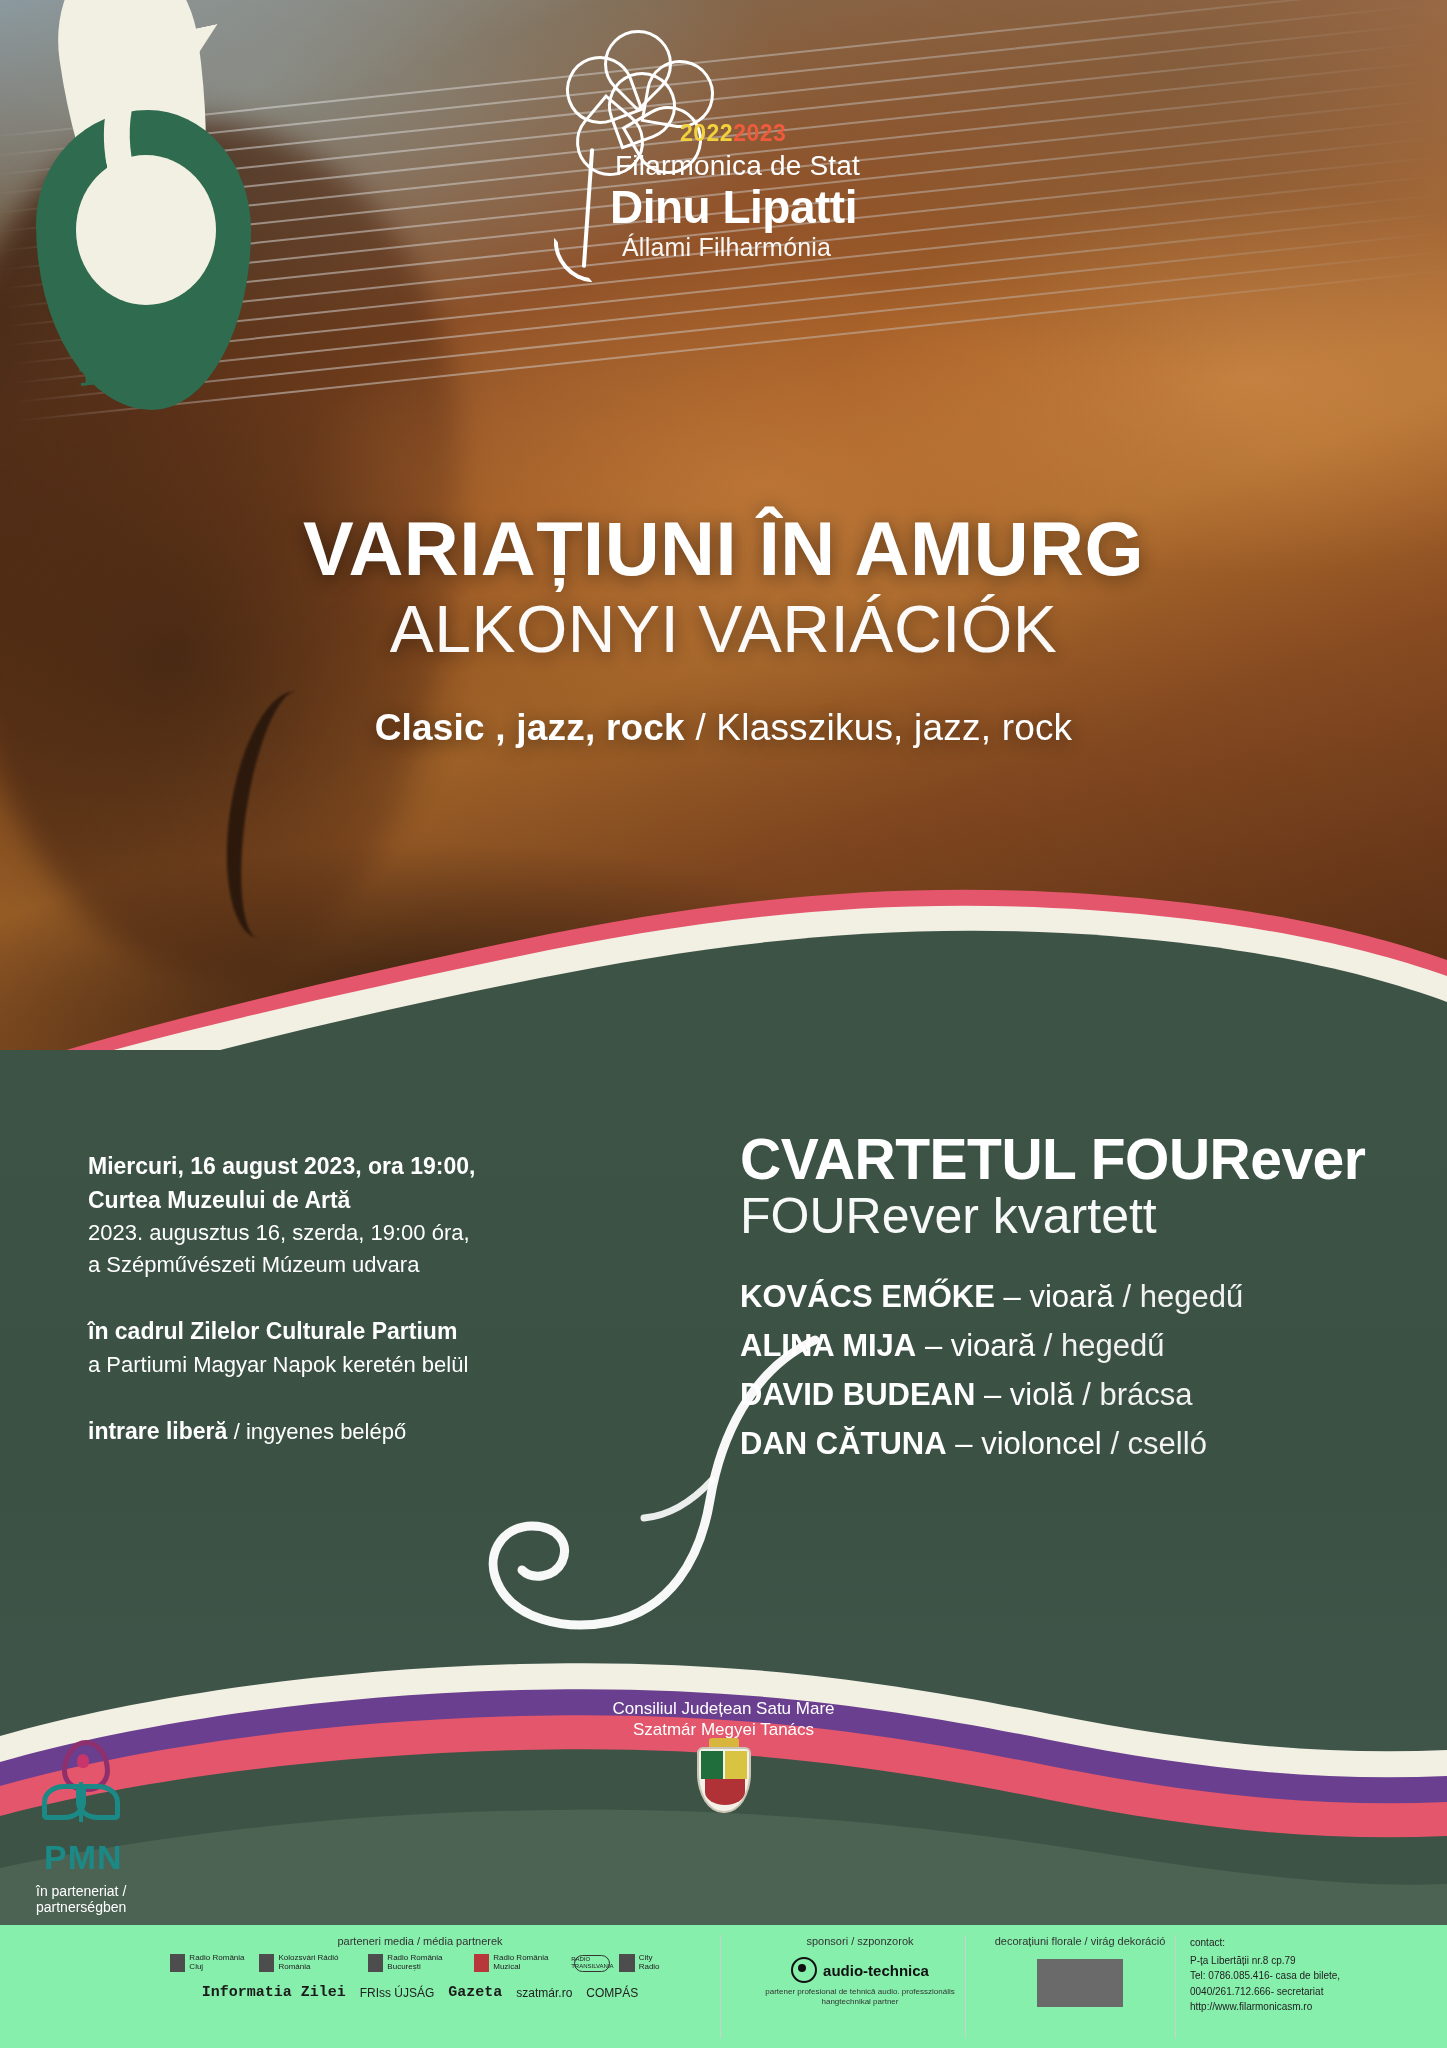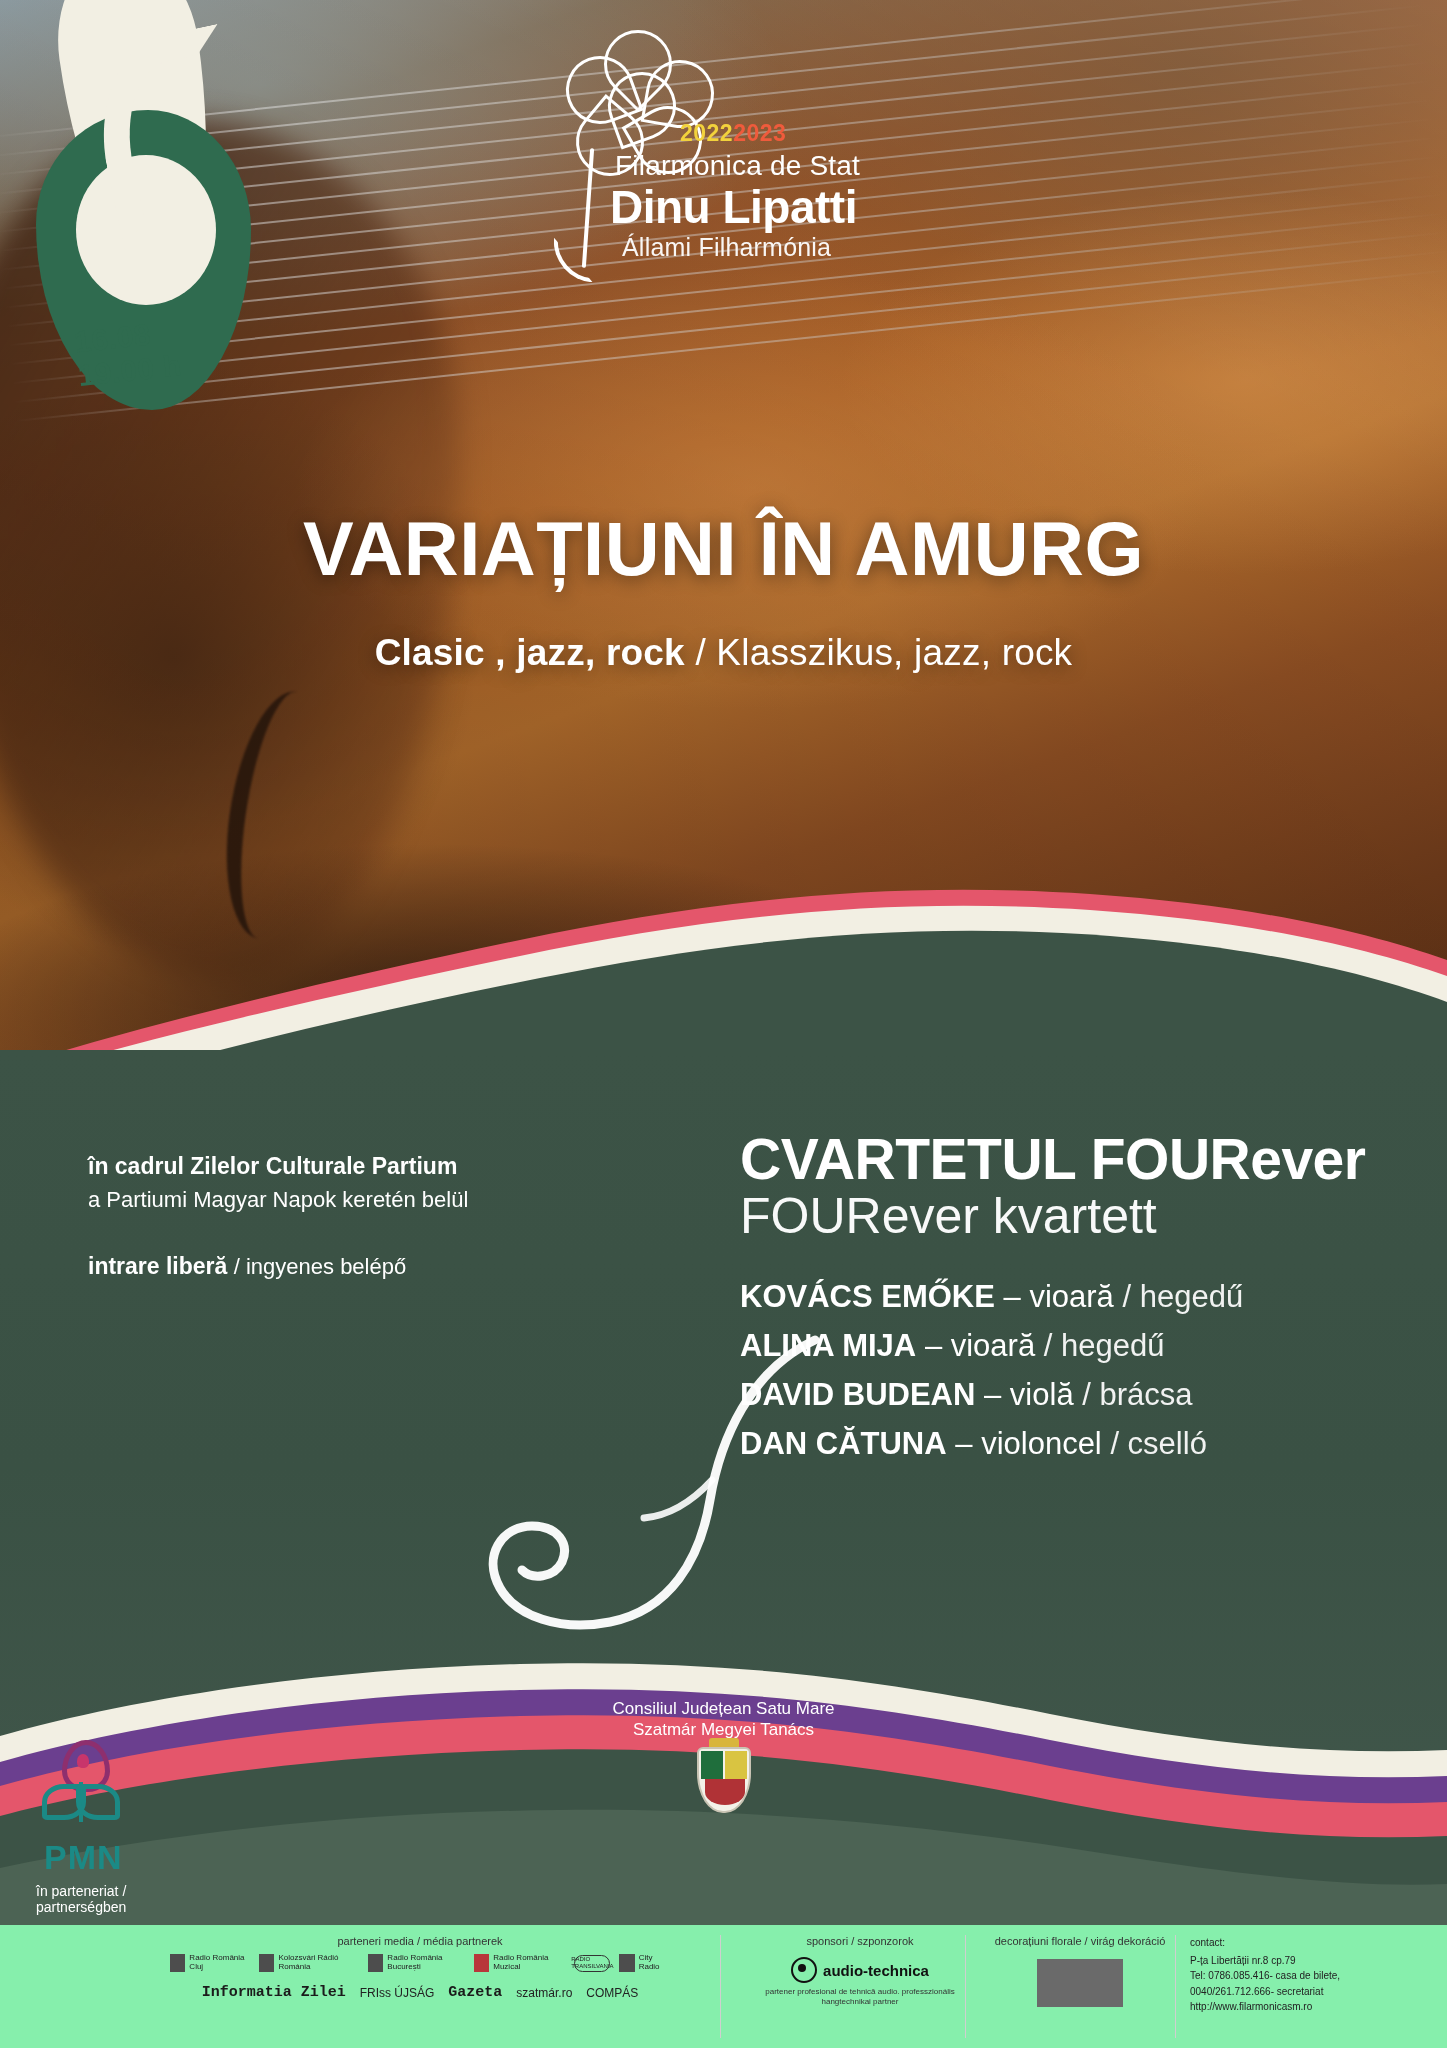--- a/index.html
+++ b/index.html
@@ -557,27 +557,34 @@
     <div class="years">
       <span class="y1">2022</span><span class="y2">2023</span>
     </div>
     <div class="l1">Filarmonica de Stat</div>
     <div class="l2">Dinu Lipatti</div>
     <div class="l3">Állami Filharmónia</div>
   </div>
 
   <div class="titles">
     <div class="title-ro">VARIAȚIUNI ÎN AMURG</div>
+    <div class="title-hu">ALKONYI VARIÁCIÓK</div>
     <div class="subtitle">
       <b>Clasic , jazz, rock</b>
       <span>/ Klasszikus, jazz, rock</span>
     </div>
   </div>
 
   <div class="info">
+    <div class="block">
+      <div class="b">Miercuri, 16 august 2023, ora 19:00,</div>
+      <div class="b">Curtea Muzeului de Artă</div>
+      <div class="sm">2023. augusztus 16, szerda, 19:00 óra,</div>
+      <div class="sm">a Szépművészeti Múzeum udvara</div>
+    </div>
     <div class="block">
       <div class="b">în cadrul Zilelor Culturale Partium</div>
       <div class="sm">a Partiumi Magyar Napok keretén belül</div>
     </div>
     <div class="block">
       <span class="b">intrare liberă</span>
       <span class="sm">/ ingyenes belépő</span>
     </div>
   </div>
 

